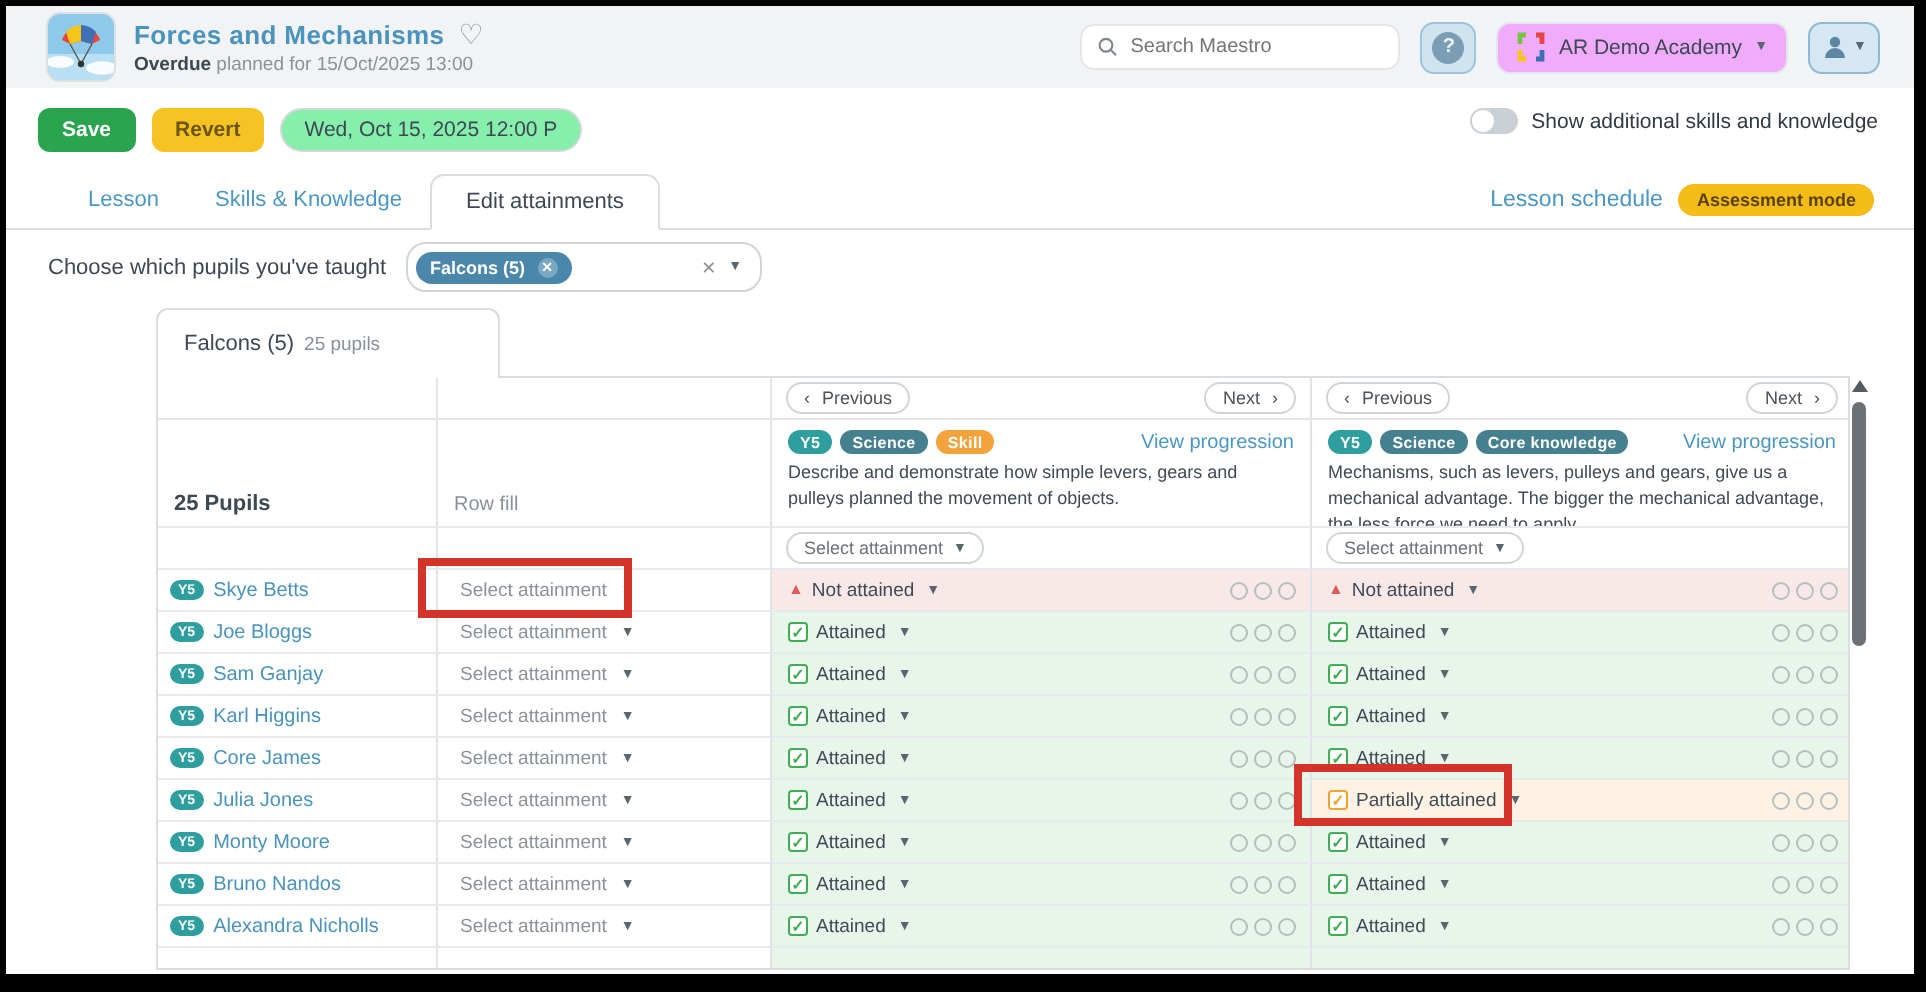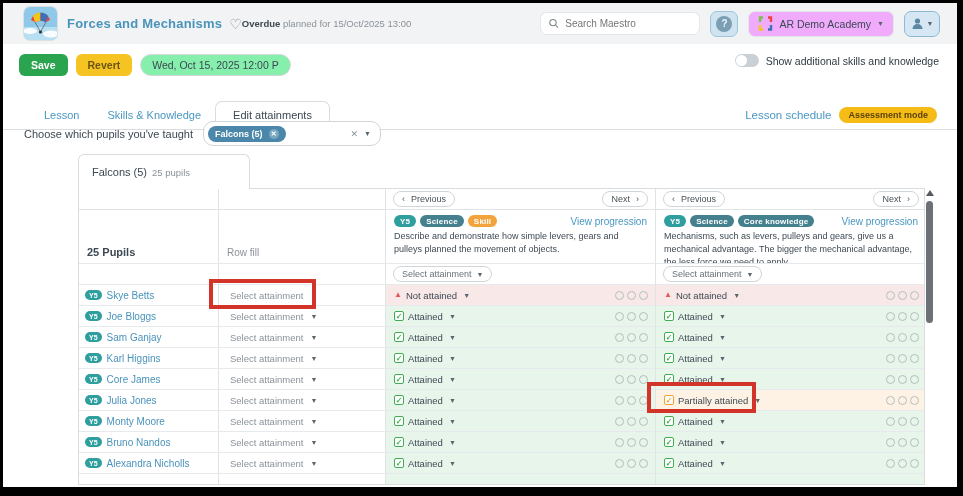--- a/index.html
+++ b/index.html
@@ -3,21 +3,21 @@
 <meta charset="utf-8">
 <style>
 *{box-sizing:border-box;margin:0;padding:0}
 html,body{width:963px;height:496px}
 body{background:#000;font-family:"Liberation Sans",sans-serif;position:relative;overflow:hidden}
 .page{position:absolute;left:3px;top:3px;width:954px;height:484px;background:#fff;overflow:hidden}
 
 
 .appbar{height:41px;background:#f1f3f4;display:flex;align-items:center;padding:0 17px 0 21px;gap:10px}
 .logo{width:33px;height:33px;border-radius:6px;overflow:hidden;flex:0 0 auto;box-shadow:0 0 0 1px rgba(0,0,0,.08)}
-.titleblock{display:flex;flex-direction:row;justify-content:center}
+.titleblock{display:flex;flex-direction:column;justify-content:center}
 .title-row{display:flex;align-items:center;gap:7px}
 .lesson-title{color:#4a93bb;font-size:13px;font-weight:700;letter-spacing:.2px}
 .heart{color:#8d979e;font-size:14px;line-height:10px}
 .subtitle{font-size:9.5px;color:#8a9299;margin-top:2px}
 .subtitle b{color:#3c4852}
 .spacer{flex:1}
 .search{width:160px;height:23px;background:#fff;border-radius:7px;display:flex;align-items:center;padding:0 8px;gap:6px;border:1px solid #e4e7e9}
 .search input{border:none;outline:none;font-size:10px;color:#6a7278;width:100%;font-family:inherit;background:transparent}
 .iconbtn{height:26px;border-radius:7px;display:flex;align-items:center;justify-content:center;cursor:pointer}
 .help{width:28px;background:#cfe4f0;border:1px solid #9ec4da}
@@ -30,21 +30,21 @@
 .toolbar{display:flex;align-items:flex-start;padding:10px 18px 0 16px;gap:8px}
 .btn{border:none;border-radius:6px;font-family:inherit;font-weight:700;font-size:10.5px;padding:5px 12px;cursor:pointer}
 .btn-save{background:#2aa44f;color:#fff}
 .btn-revert{background:#f6c422;color:#6b5414}
 .datebox{border:1px solid #d5d9dc;border-radius:12px;padding:4px 11px;font-size:10.5px;color:#3c4852;background:#86efac}
 .toggle-wrap{margin-left:auto;display:flex;align-items:center;gap:7px;font-size:10.5px;color:#2f3a42}
 .toggle{width:24px;height:13px;border-radius:7px;background:#c9d1d6;position:relative;cursor:pointer}
 .knob{width:11px;height:11px;border-radius:50%;background:#fff;position:absolute;left:1px;top:1px}
 
 
-.tabbar{margin-top:26px;height:28px;border-bottom:1px solid #d9dde0;display:flex;align-items:flex-end;padding-left:27px;position:relative}
+.tabbar{margin-top:11px;height:28px;border-bottom:1px solid #d9dde0;display:flex;padding-left:27px;position:relative}
 .tab{font-size:11px;color:#4a97c2;padding:7px 14px 8px;cursor:pointer}
 .tab.active{background:#fff;border:1px solid #d9dde0;border-bottom:1px solid #fff;border-radius:7px 7px 0 0;color:#3c4852;margin-bottom:-1px;padding:7px 17px 8px}
 .tabbar-right{position:absolute;right:20px;top:5px;display:flex;align-items:center;gap:8px}
 .schedule-link{color:#4a97c2;font-size:11.5px;cursor:pointer}
 .assess-badge{background:#f5bb17;color:#5a4308;font-size:9px;font-weight:700;padding:3px 9px;border-radius:9px}
 
 
 .filter-row{position:absolute;left:21px;top:118px;display:flex;align-items:center;gap:10px}
 .filter-label{font-size:11px;color:#3c4852}
 .pupil-select{width:178px;height:25px;border:1px solid #cfd5d9;border-radius:10px;display:flex;align-items:center;padding:0 9px 0 4px;gap:6px;cursor:pointer;background:#fff}

